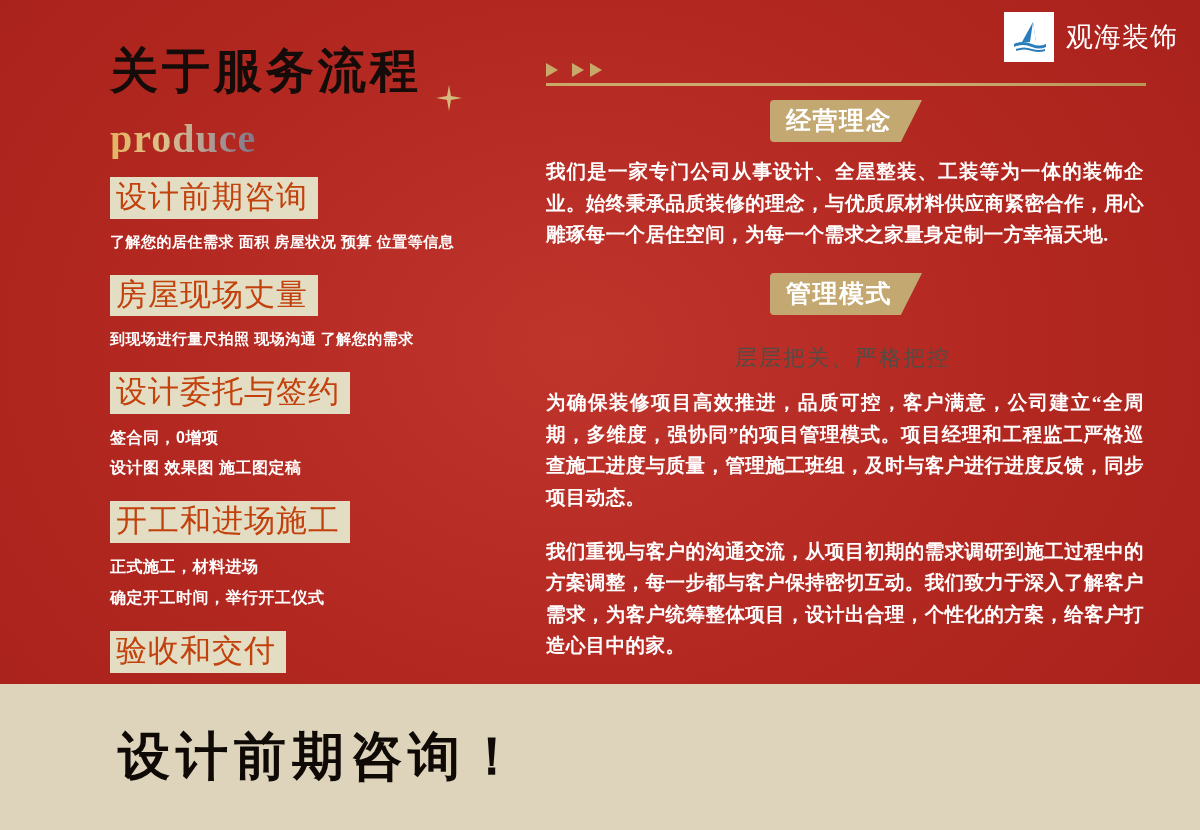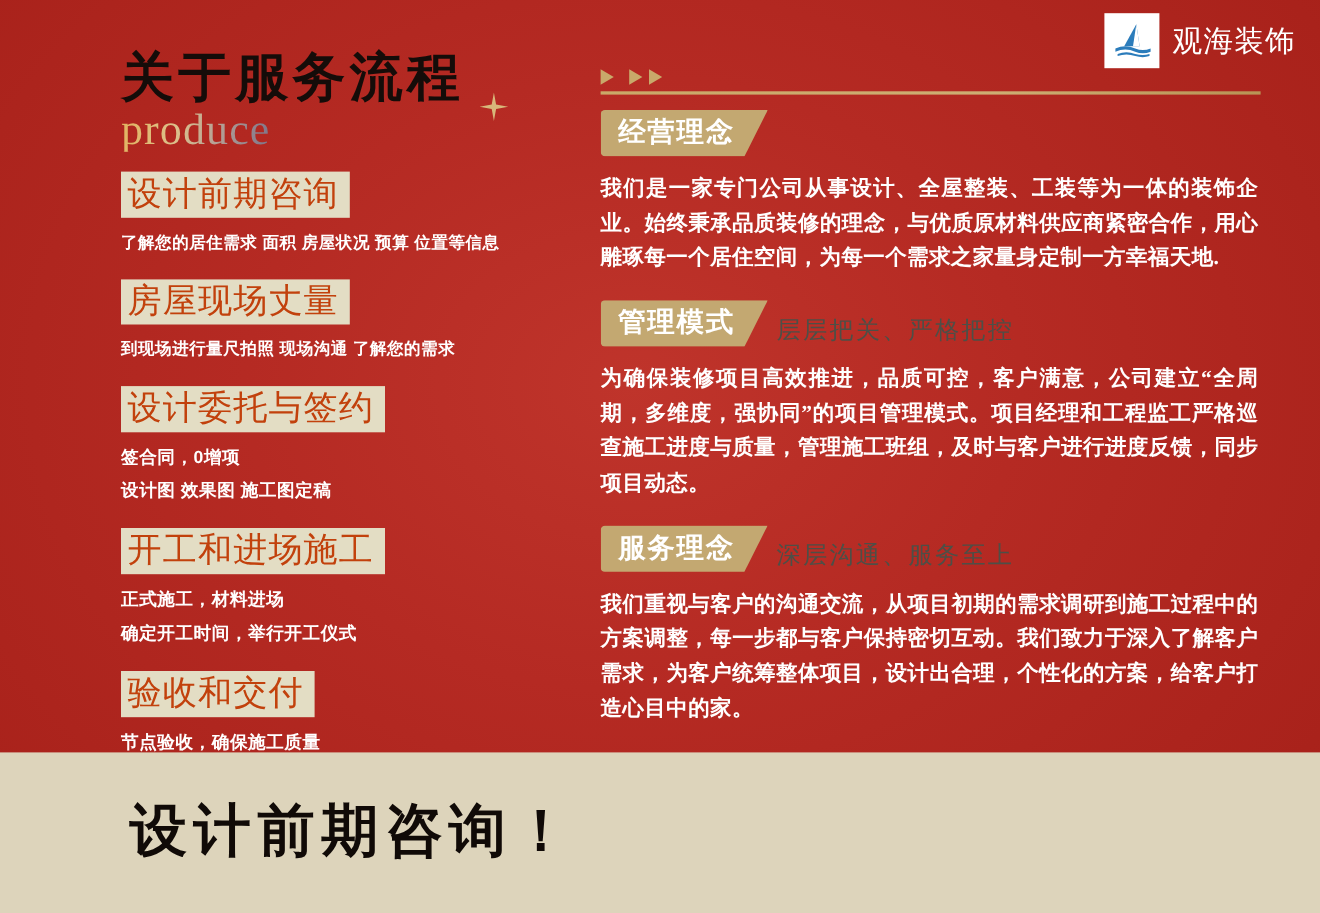--- a/index.html
+++ b/index.html
@@ -46,24 +46,24 @@
     color:#150c09;
     letter-spacing:4px;
     line-height:1.05;
     display:inline-block;
   }
   .sparkle{
     position:absolute; right:-40px; top:24px;
     width:26px; height:26px;
   }
   .subtitle-en{
-    margin-top:2px;
+    margin-top:23px;
     font-family:"Liberation Serif", serif;
     font-size:40px;
-    font-weight:400;
+    font-weight:700;
     letter-spacing:1px;
     background:linear-gradient(100deg,#e3b35e 0%,#dcc08b 38%,#b9a396 62%,#7b7388 100%);
     -webkit-background-clip:text;
     background-clip:text;
     color:transparent;
     display:inline-block;
     line-height:1;
   }
 
   .step{ margin-top:18px; }
@@ -103,21 +103,21 @@
   .tri.gap{ margin-left:8px; }
   .gold-rule{
     margin-top:5px;
     height:3px; width:100%;
     background:linear-gradient(90deg,#caa968 0%,#cdae73 60%,#b89455 100%);
   }
 
   .block{ margin-top:14px; }
   .block.second{ margin-top:22px; }
   .block-head{
-    display:flex; align-items:flex-end; gap:14px;
+    display:flex; align-items:center; gap:28px;flex-direction:column;
   }
   .tag{
     position:relative;
     background:#c3a871;
     color:#ffffff;
     font-size:25px;
     font-weight:700;
     letter-spacing:1.5px;
     padding:5px 30px 6px 16px;
     line-height:1.25;
@@ -253,24 +253,20 @@
 
     <div class="block second">
       <div class="block-head">
         <div class="tag">管理模式</div>
         <div class="tag-sub">层层把关、严格把控</div>
       </div>
       <div class="para">为确保装修项目高效推进，品质可控，客户满意，公司建立“全周期，多维度，强协同”的项目管理模式。项目经理和工程监工严格巡查施工进度与质量，管理施工班组，及时与客户进行进度反馈，同步项目动态。</div>
     </div>
 
     <div class="block second">
-      <div class="block-head">
-        <div class="tag">服务理念</div>
-        <div class="tag-sub">深层沟通、服务至上</div>
-      </div>
       <div class="para">我们重视与客户的沟通交流，从项目初期的需求调研到施工过程中的方案调整，每一步都与客户保持密切互动。我们致力于深入了解客户需求，为客户统筹整体项目，设计出合理，个性化的方案，给客户打造心目中的家。</div>
     </div>
 
   </div>
 
   <div class="bottom">
     <div class="bottom-text">设计前期咨询！</div>
   </div>
 
 </div>

